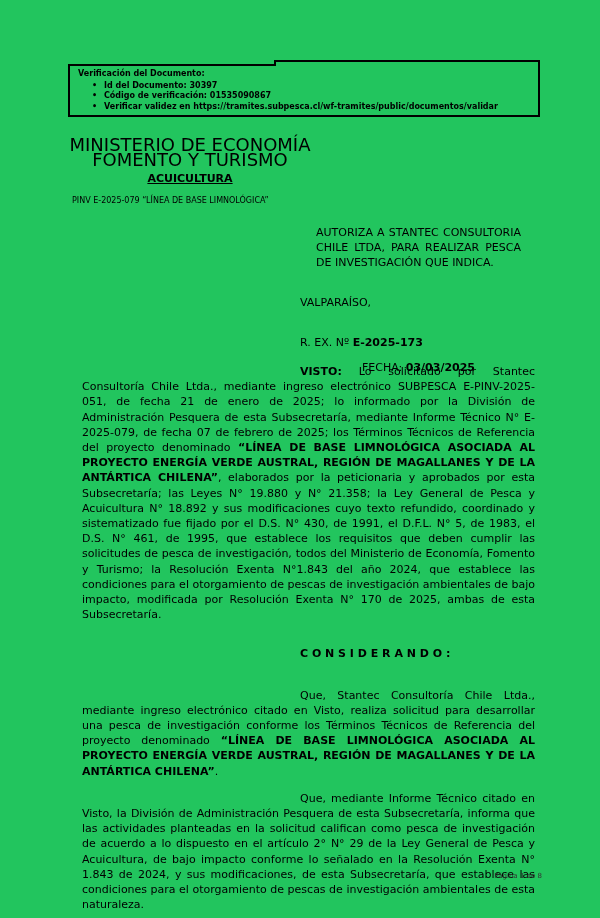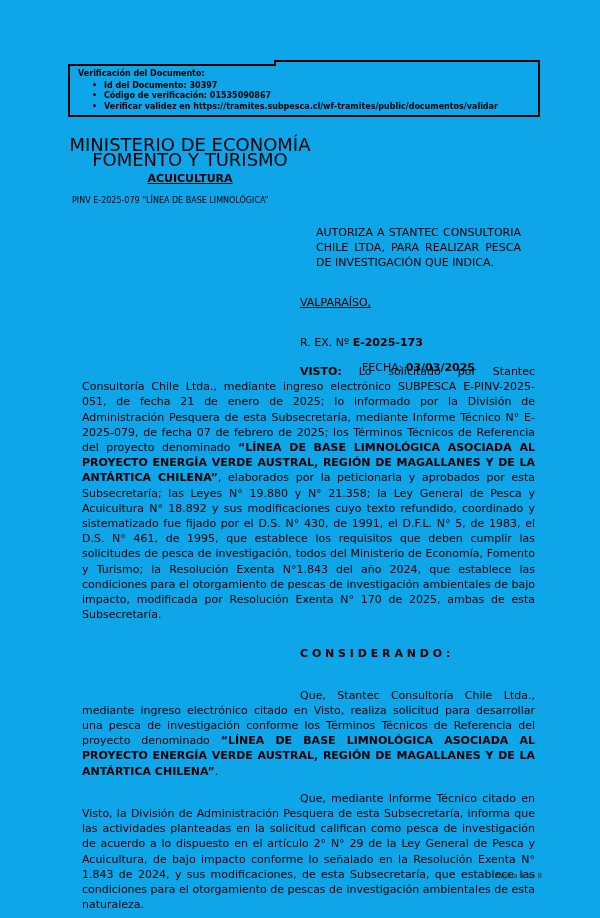--- a/index.html
+++ b/index.html
@@ -1,19 +1,19 @@
 <!DOCTYPE html>
 <html><head>
 <meta charset="utf-8">
 <style>
   html,body{margin:0;padding:0;background:#e8e8e8;}
   .page{
     position:relative;
     width:600px;height:918px;
-    background:#0ea5e9;
+    background:#22c55e;
     font-family:"DejaVu Sans", sans-serif;
     color:#000;
     margin:0 auto;
     overflow:hidden;
   }
   
   .verify-box{
     position:absolute;left:68px;top:60px;width:472px;height:57px;
     box-sizing:border-box;
     font-size:8px;line-height:10.5px;font-weight:bold;
@@ -30,21 +30,21 @@
   .vb-items li{position:relative;padding-left:26px;}
   .vb-items .bullet{position:absolute;left:14px;top:0;}
   
   .org-header{position:absolute;left:55px;top:137px;width:270px;text-align:center;}
   .ministry{font-size:18px;line-height:15px;}
   .subsec{font-size:11px;line-height:13px;font-weight:bold;text-decoration:underline;margin-top:5px;}
   .file-ref{position:absolute;left:41px;top:196px;font-size:8px;line-height:10px;padding-left:31px;}
   
   .right-col{position:absolute;left:300px;top:209px;width:237px;font-size:11px;line-height:15px;}
   .subject{margin:16px;text-align:justify;}
-  .city{margin:25px 0 0 0;text-decoration:underline;}
+  .city{margin:25px 0 0 0;}
   .res-line{margin:25px 0 4px 0;}
   .date-line{margin:10px 0 0 0;text-align:center;}
   .b{font-weight:bold;}
   
   .body-block{
     position:absolute;left:82px;top:364px;width:453px;
     font-size:11px;line-height:15.2px;text-align:justify;
   }
   .para{margin:0;text-indent:218px;}
   .para + .para{margin-top:12px;}

